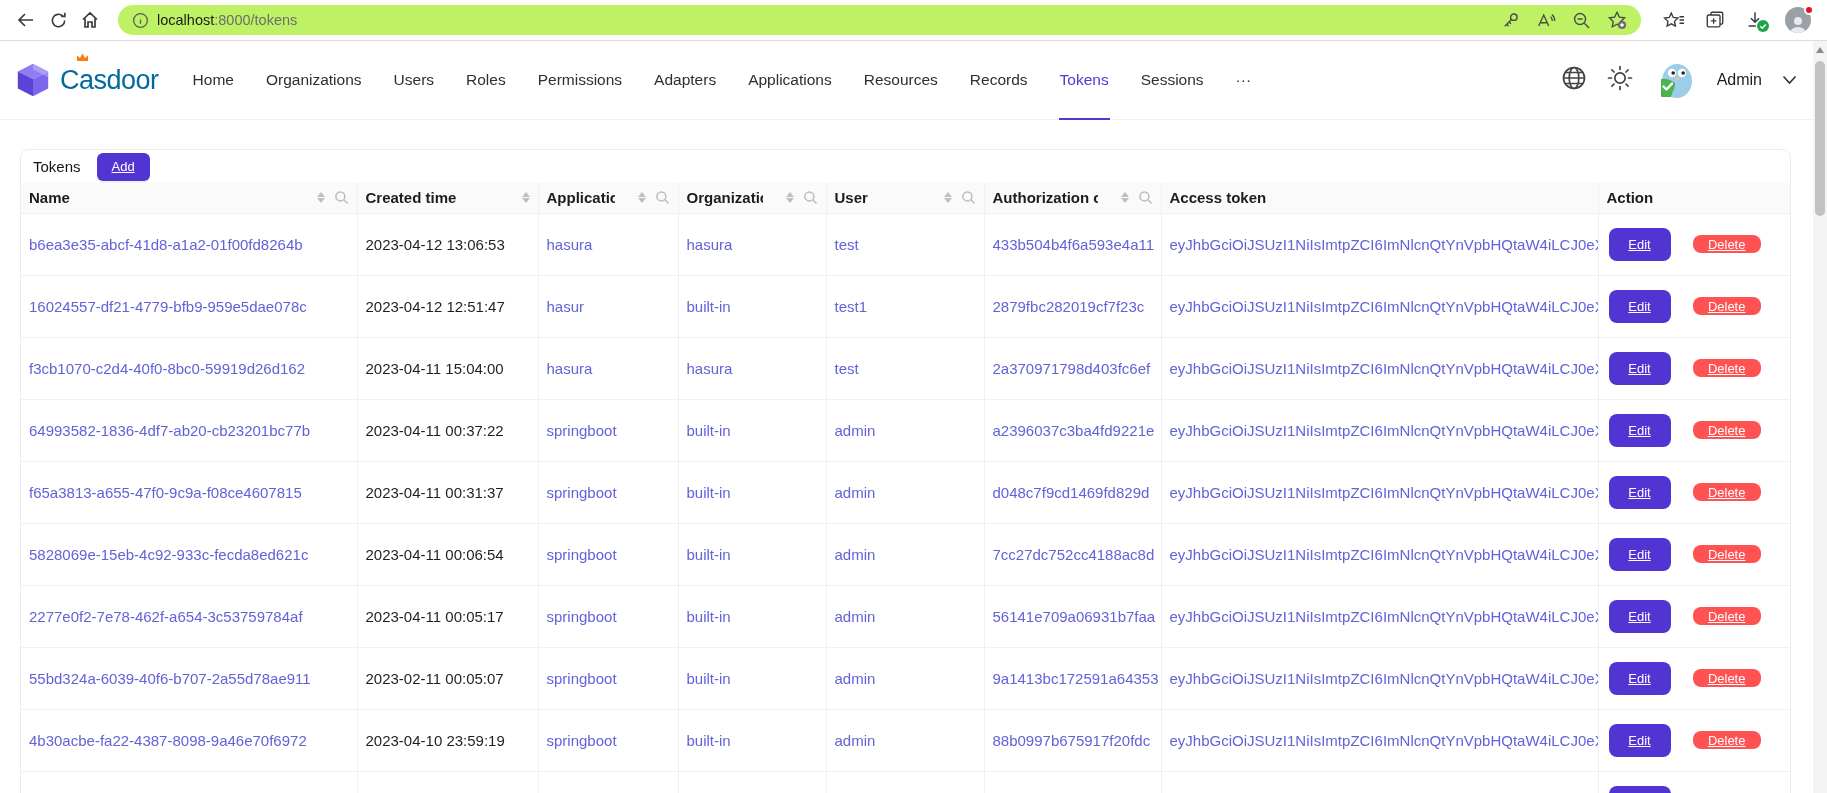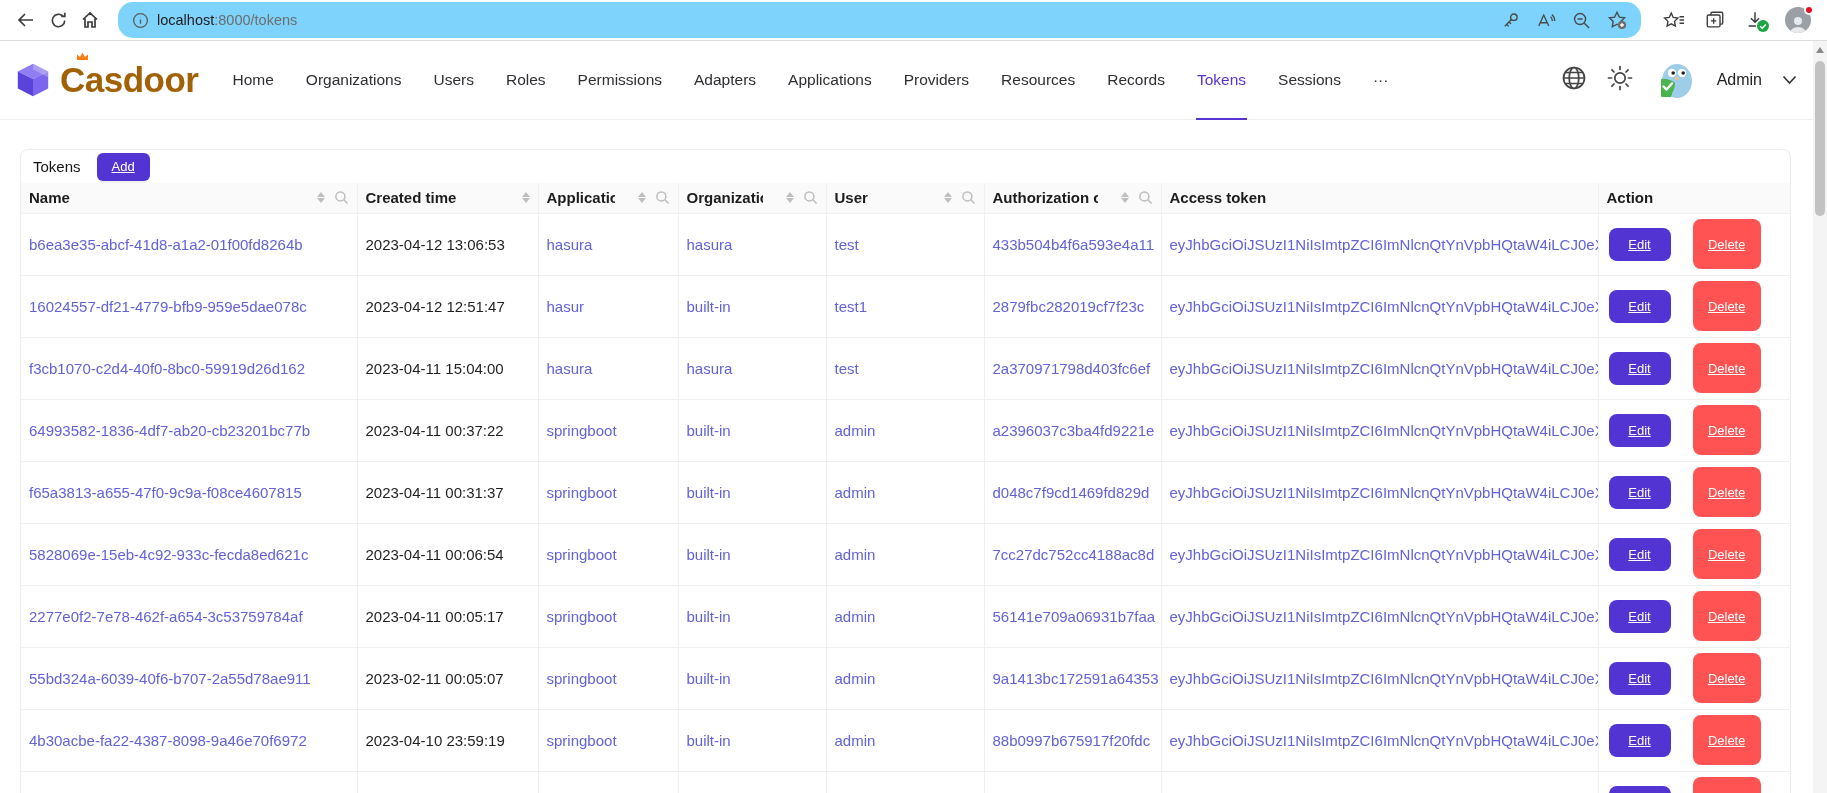--- a/index.html
+++ b/index.html
@@ -5,38 +5,38 @@
   * { box-sizing: border-box; margin: 0; padding: 0; }
   html,body { width:1827px; height:793px; overflow:hidden; background:#fff;
     font-family:"Liberation Sans", sans-serif; }
 
   
   .chrome{ height:41px; background:#fff; border-bottom:1px solid #dcdcdc;
     display:flex; align-items:center; padding:0 16px 0 10px; }
   .chrome .nav-ico{ width:32px; height:32px; display:flex; align-items:center;
     justify-content:center; color:#3b3b3b; border-radius:4px; flex:0 0 auto; }
   .chrome svg{ display:block; }
-  .url-pill{ flex:1; height:36px; background:#7dd3fc; border-radius:15px;
+  .url-pill{ flex:1; height:30px; background:#bef264; border-radius:15px;
     display:flex; align-items:center; padding:0 14px; margin:0 12px; min-width:0; }
   .url-text{ font-size:14.5px; margin-left:8px; white-space:nowrap; }
   .url-host{ color:#1b1b1b; }
   .url-path{ color:#6d6d6d; }
   .pill-right{ margin-left:auto; display:flex; align-items:center; gap:16px; color:#4a4a4a; }
   .fav-group{ display:flex; align-items:center; gap:20px; margin-left:10px; color:#3b3b3b; }
   .profile-wrap{ position:relative; width:26px; height:26px; }
   .profile-circle{ width:26px; height:26px; border-radius:50%; background:#9aa0a6;
     display:flex; align-items:flex-end; justify-content:center; overflow:hidden; }
   .profile-dot{ position:absolute; top:-2px; right:-3px; width:10px; height:10px;
     background:#e81123; border-radius:50%; border:2px solid #fff; }
 
   
   .navbar{ height:79px; display:flex; align-items:center; padding:0 30px 0 14px;
     border-bottom:1px solid #f0f0f0; background:#fff; position:relative; }
   .brand{ display:flex; align-items:center; gap:8px; position:relative; }
-  .brand-name{ font-size:35px; font-weight:700; color:#a16207; letter-spacing:-0.5px; position:relative; }
+  .brand-name{ font-size:27px; font-weight:400; color:#0369a1; letter-spacing:-0.5px; position:relative; }
   .crown{ position:absolute; top:-8px; left:62px; }
   .nav-items{ display:flex; margin-left:18px; height:79px; }
   .nav-item{ padding:0 16px; display:flex; align-items:center; font-size:15.5px;
     color:#2e2e33; cursor:pointer; position:relative; white-space:nowrap; }
   .nav-item.active{ color:#5734d3; }
   .nav-item.active::after{ content:''; position:absolute; left:15px; right:15px;
     bottom:0; height:2px; background:#5734d3; }
   .nav-right{ margin-left:auto; display:flex; align-items:center; gap:20px; }
   .round-avatar{ width:42px; height:42px; border-radius:50%; overflow:hidden; flex:0 0 auto; }
   .admin-label{ font-size:16px; color:#1f1f1f; margin-left:2px; }
@@ -64,21 +64,21 @@
   .car-up{ border-bottom:5px solid #bfbfbf; }
   .car-down{ border-top:5px solid #bfbfbf; }
   td{ height:62px; padding:0 8px; font-size:15px; border-bottom:1px solid #f0f0f0;
     border-right:1px solid #f0f0f0; white-space:nowrap; overflow:hidden; background:#fff; }
   td:last-child{ border-right:none; }
   a.cell-link{ color:#6262d9; text-decoration:none; cursor:pointer; }
   .cell-plain{ color:rgba(0,0,0,0.88); }
   .action-cell{ padding-left:10px; }
   .btn-edit{ width:62px; height:33px; border-radius:8px; background:#5234d3;
     margin-right:18px; }
-  .btn-delete{ width:68px; height:50px; border-radius:8px; background:#ff5252; }
+  .btn-delete{ width:68px; height:18px; border-radius:8px; background:#ff5252; }
 
   
   .scrollbar{ position:fixed; top:41px; right:0; bottom:0; width:14px; background:#f4f4f4; }
   .sb-arrow{ width:0; height:0; border-left:4px solid transparent; border-right:4px solid transparent;
     border-bottom:6px solid #8a8a8a; margin:6px auto 0 auto; }
   .sb-thumb{ position:absolute; top:20px; left:2px; width:10px; height:155px;
     background:#c2c2c2; border-radius:5px; }
 </style>
 </head>
 <body>
@@ -212,23 +212,20 @@
 
 
       <div class="nav-item">
         <span>Adapters</span>
       </div>
 
       <div class="nav-item">
         <span>Applications</span>
       </div>
 
-      <div class="nav-item">
-        <span>Providers</span>
-      </div>
 
       <div class="nav-item">
         <span>Resources</span>
       </div>
 
       <div class="nav-item">
         <span>Records</span>
       </div>
 
       <div class="nav-item active">

